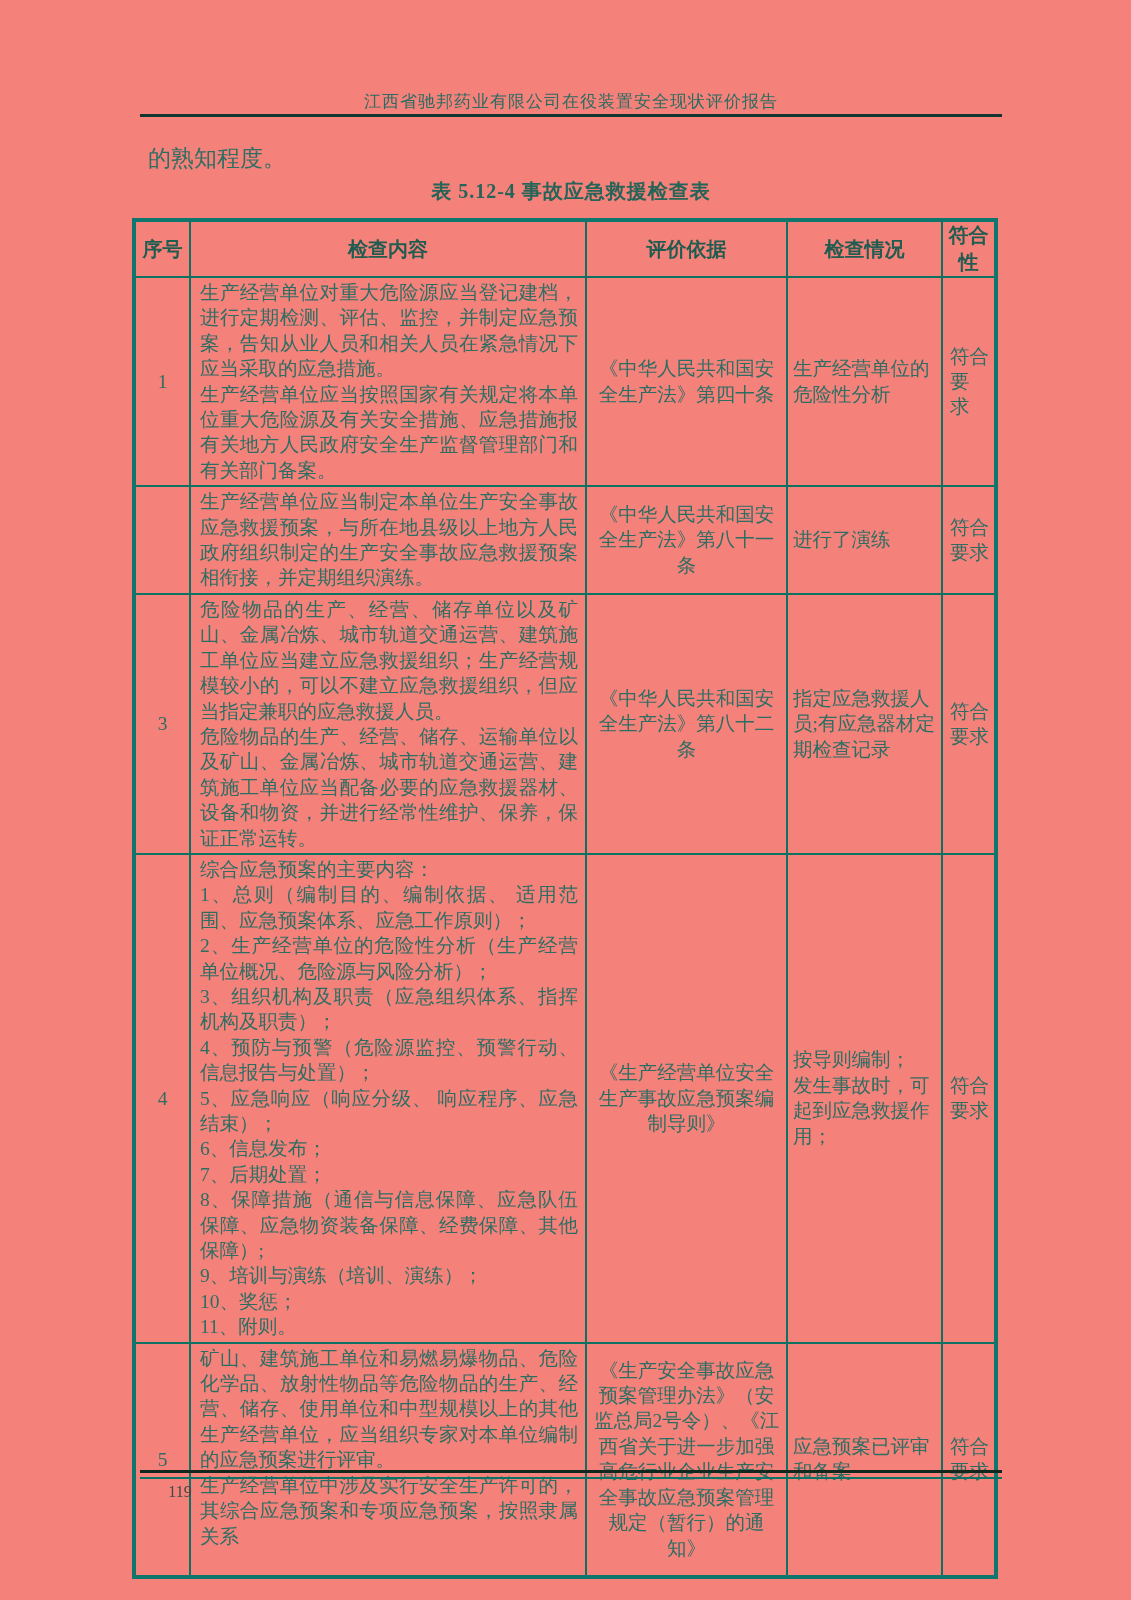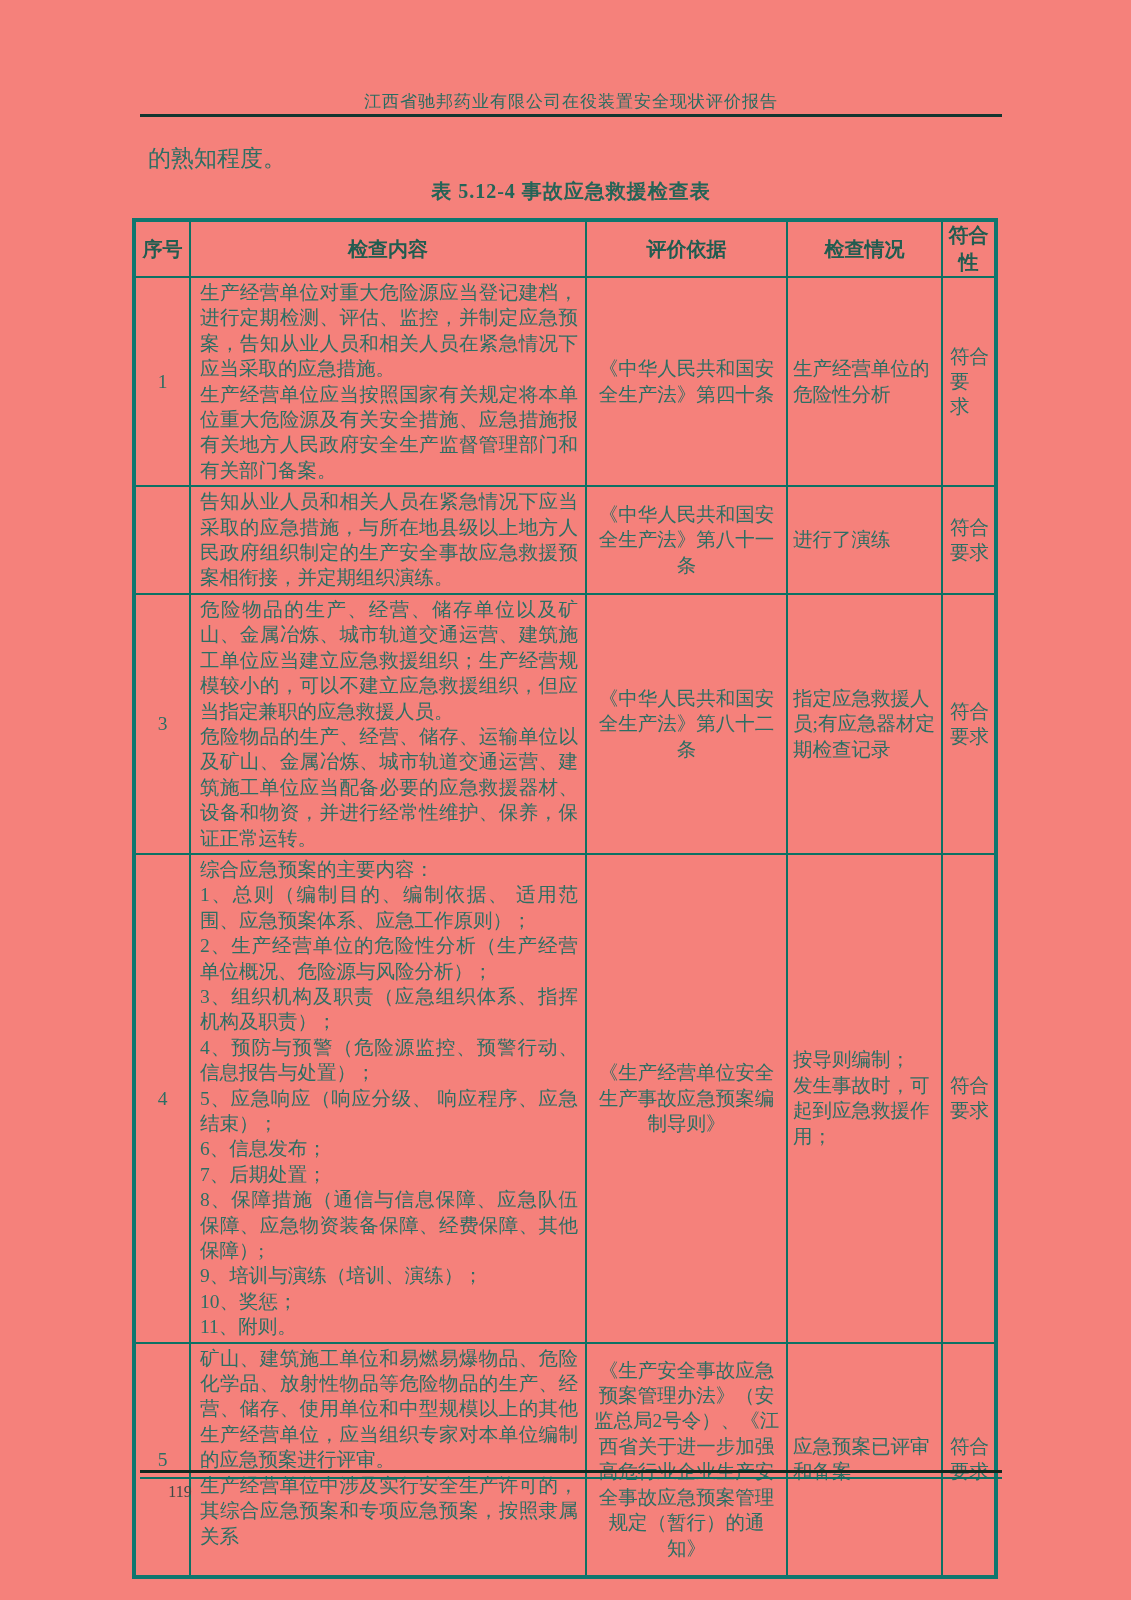--- a/index.html
+++ b/index.html
@@ -181,21 +181,21 @@
       <td class="cell-no">1</td>
       <td class="cell-content">生产经营单位对重大危险源应当登记建档，进行定期检测、评估、监控，并制定应急预案，告知从业人员和相关人员在紧急情况下应当采取的应急措施。
 生产经营单位应当按照国家有关规定将本单位重大危险源及有关安全措施、应急措施报有关地方人民政府安全生产监督管理部门和有关部门备案。</td>
       <td class="cell-basis">《中华人民共和国安全生产法》第四十条</td>
       <td class="cell-situation">生产经营单位的危险性分析</td>
       <td class="cell-conformity">符合要
 求</td>
     </tr>
     <tr class="row-2">
       <td class="cell-no"></td>
-      <td class="cell-content">告知从业人员和相关人员在紧急情况下应当采取的应急措施，与所在地县级以上地方人民政府组织制定的生产安全事故应急救援预案相衔接，并定期组织演练。</td>
+      <td class="cell-content">生产经营单位应当制定本单位生产安全事故应急救援预案，与所在地县级以上地方人民政府组织制定的生产安全事故应急救援预案相衔接，并定期组织演练。</td>
       <td class="cell-basis">《中华人民共和国安全生产法》第八十一条</td>
       <td class="cell-situation">进行了演练</td>
       <td class="cell-conformity">符合
 要求</td>
     </tr>
     <tr class="row-3">
       <td class="cell-no">3</td>
       <td class="cell-content">危险物品的生产、经营、储存单位以及矿山、金属冶炼、城市轨道交通运营、建筑施工单位应当建立应急救援组织；生产经营规模较小的，可以不建立应急救援组织，但应当指定兼职的应急救援人员。
 危险物品的生产、经营、储存、运输单位以及矿山、金属冶炼、城市轨道交通运营、建筑施工单位应当配备必要的应急救援器材、设备和物资，并进行经常性维护、保养，保证正常运转。</td>
       <td class="cell-basis">《中华人民共和国安全生产法》第八十二条</td>

